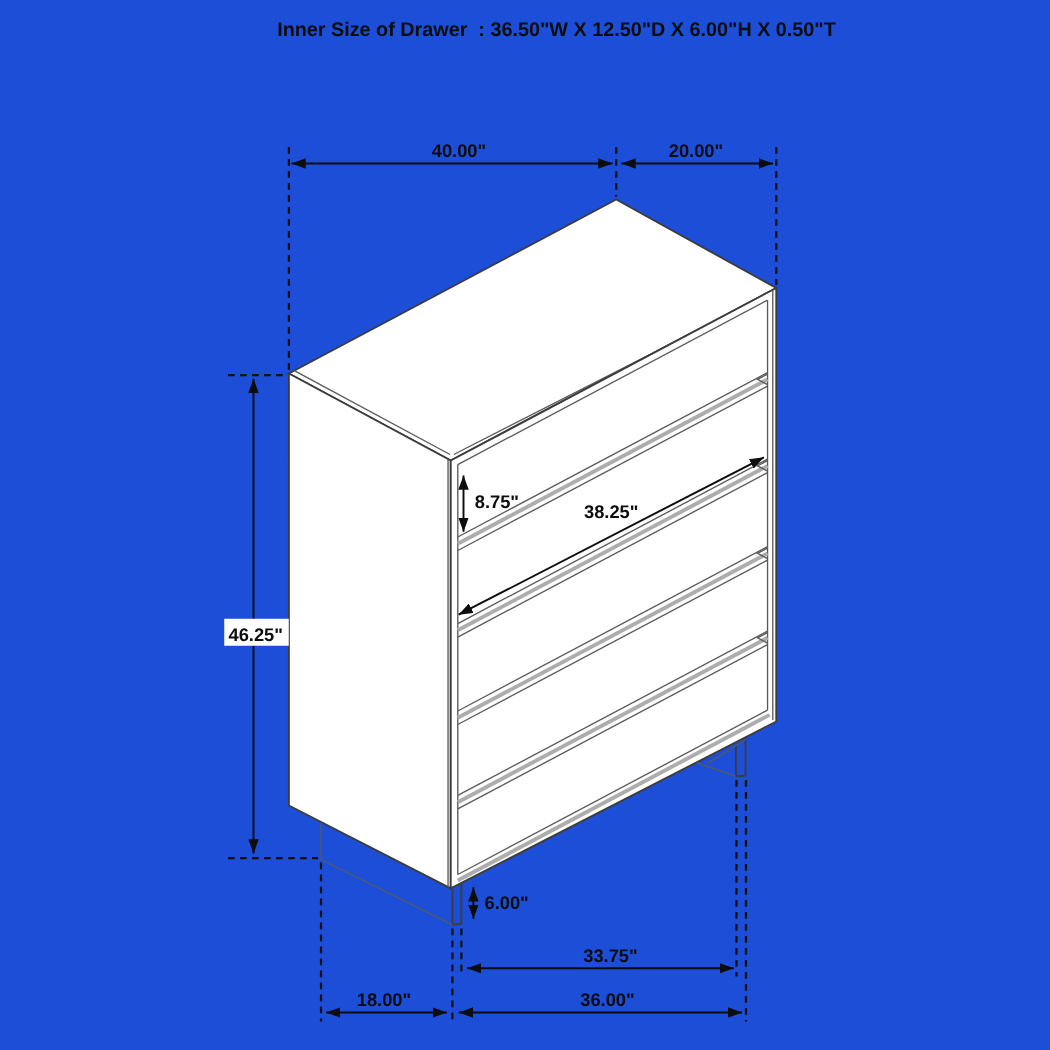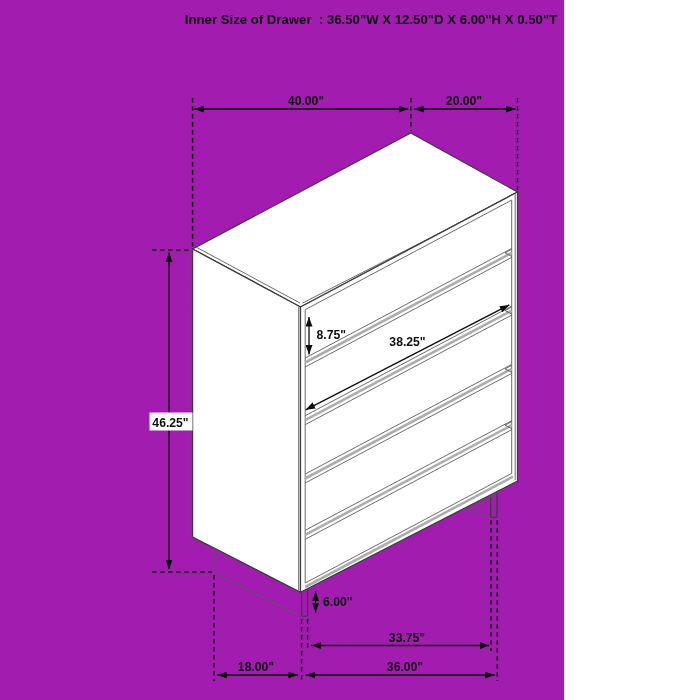--- a/index.html
+++ b/index.html
@@ -1,16 +1,16 @@
 <!DOCTYPE html>
 <html><head>
 <meta charset="utf-8">
 <style>
   html,body{margin:0;padding:0;background:#ffffff;}
-  .stage{position:relative;width:564px;height:700px;background:#a21caf;overflow:hidden;
+  .stage{position:relative;width:700px;height:700px;background:#1d4ed8;overflow:hidden;
          font-family:"Liberation Sans",sans-serif;}
   svg{display:block;}
   text{font-family:"Liberation Sans",sans-serif;font-weight:bold;fill:#0d0d0d;}
   .dim-label{font-size:12.2px;}
   .title-label{font-size:13.2px;white-space:pre;}
   .outline{stroke:#3c3c3c;stroke-width:1.25;fill:none;}
   .outline-thin{stroke:#5a5a5a;stroke-width:0.9;fill:none;}
   .face{fill:#ffffff;stroke:#3c3c3c;stroke-width:1.25;}
   .shadow{stroke:#adadad;stroke-width:2.6;fill:none;}
   .dimline{stroke:#0d0d0d;stroke-width:1.3;fill:none;}

